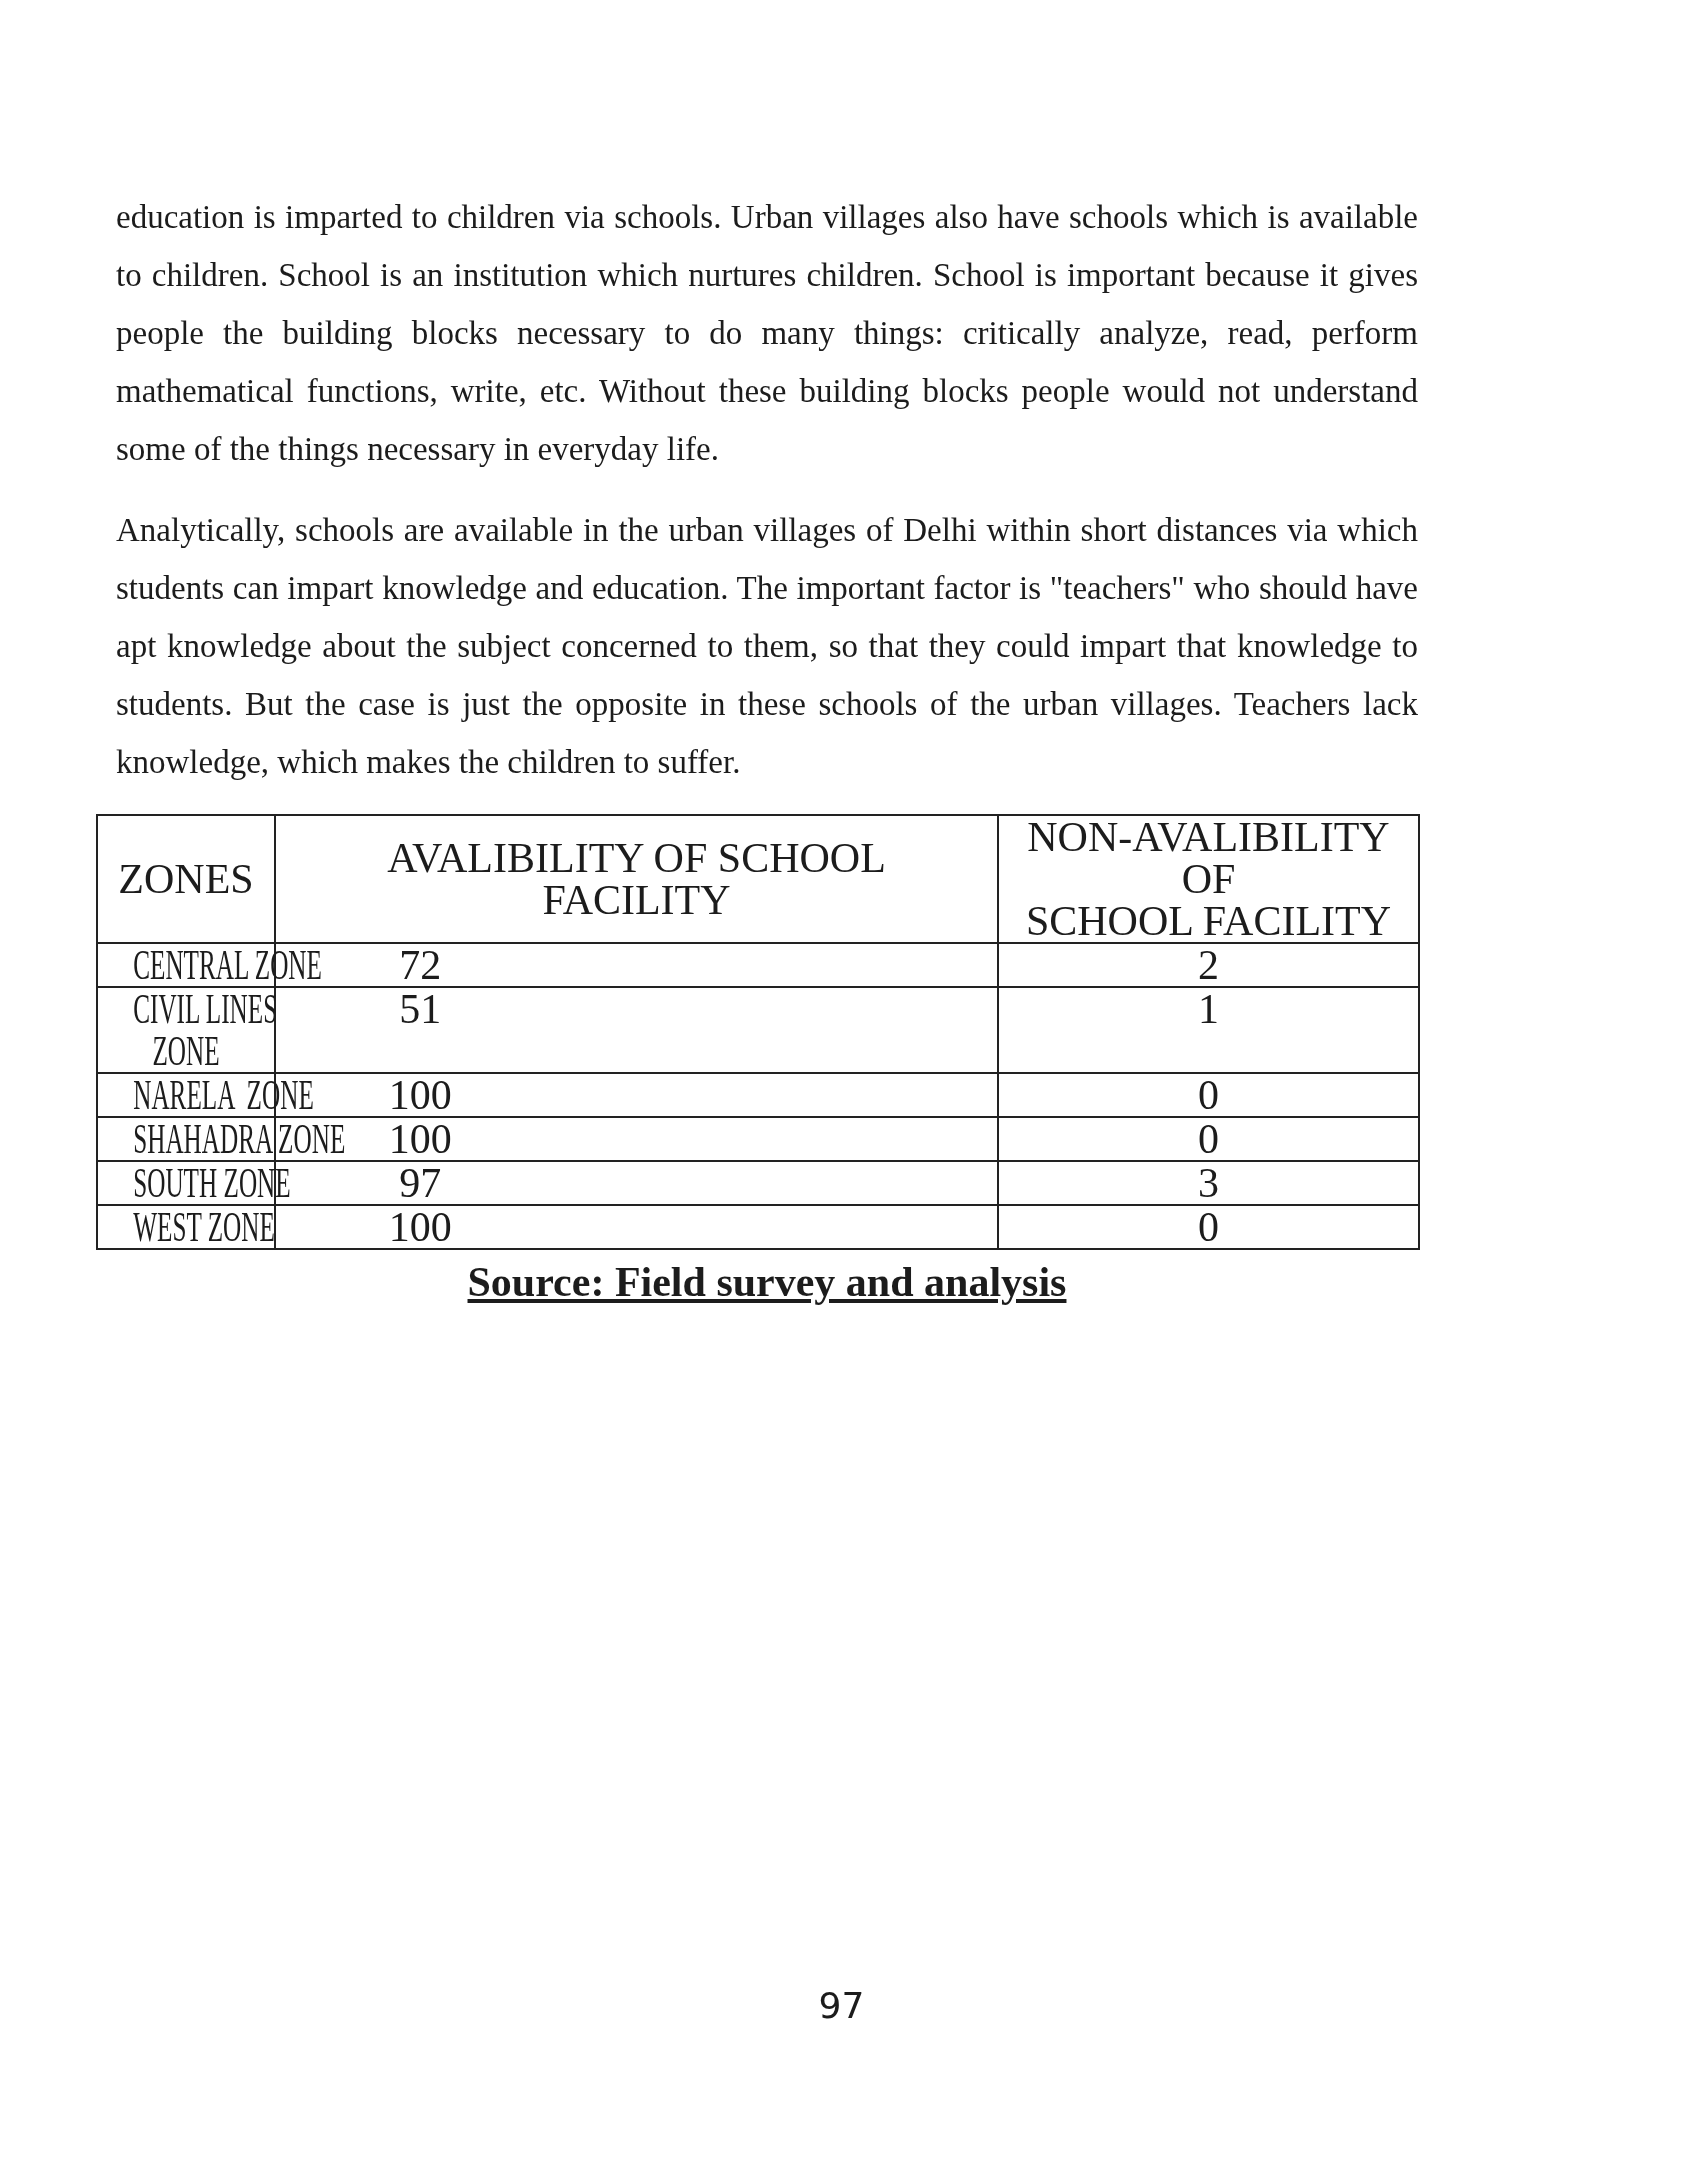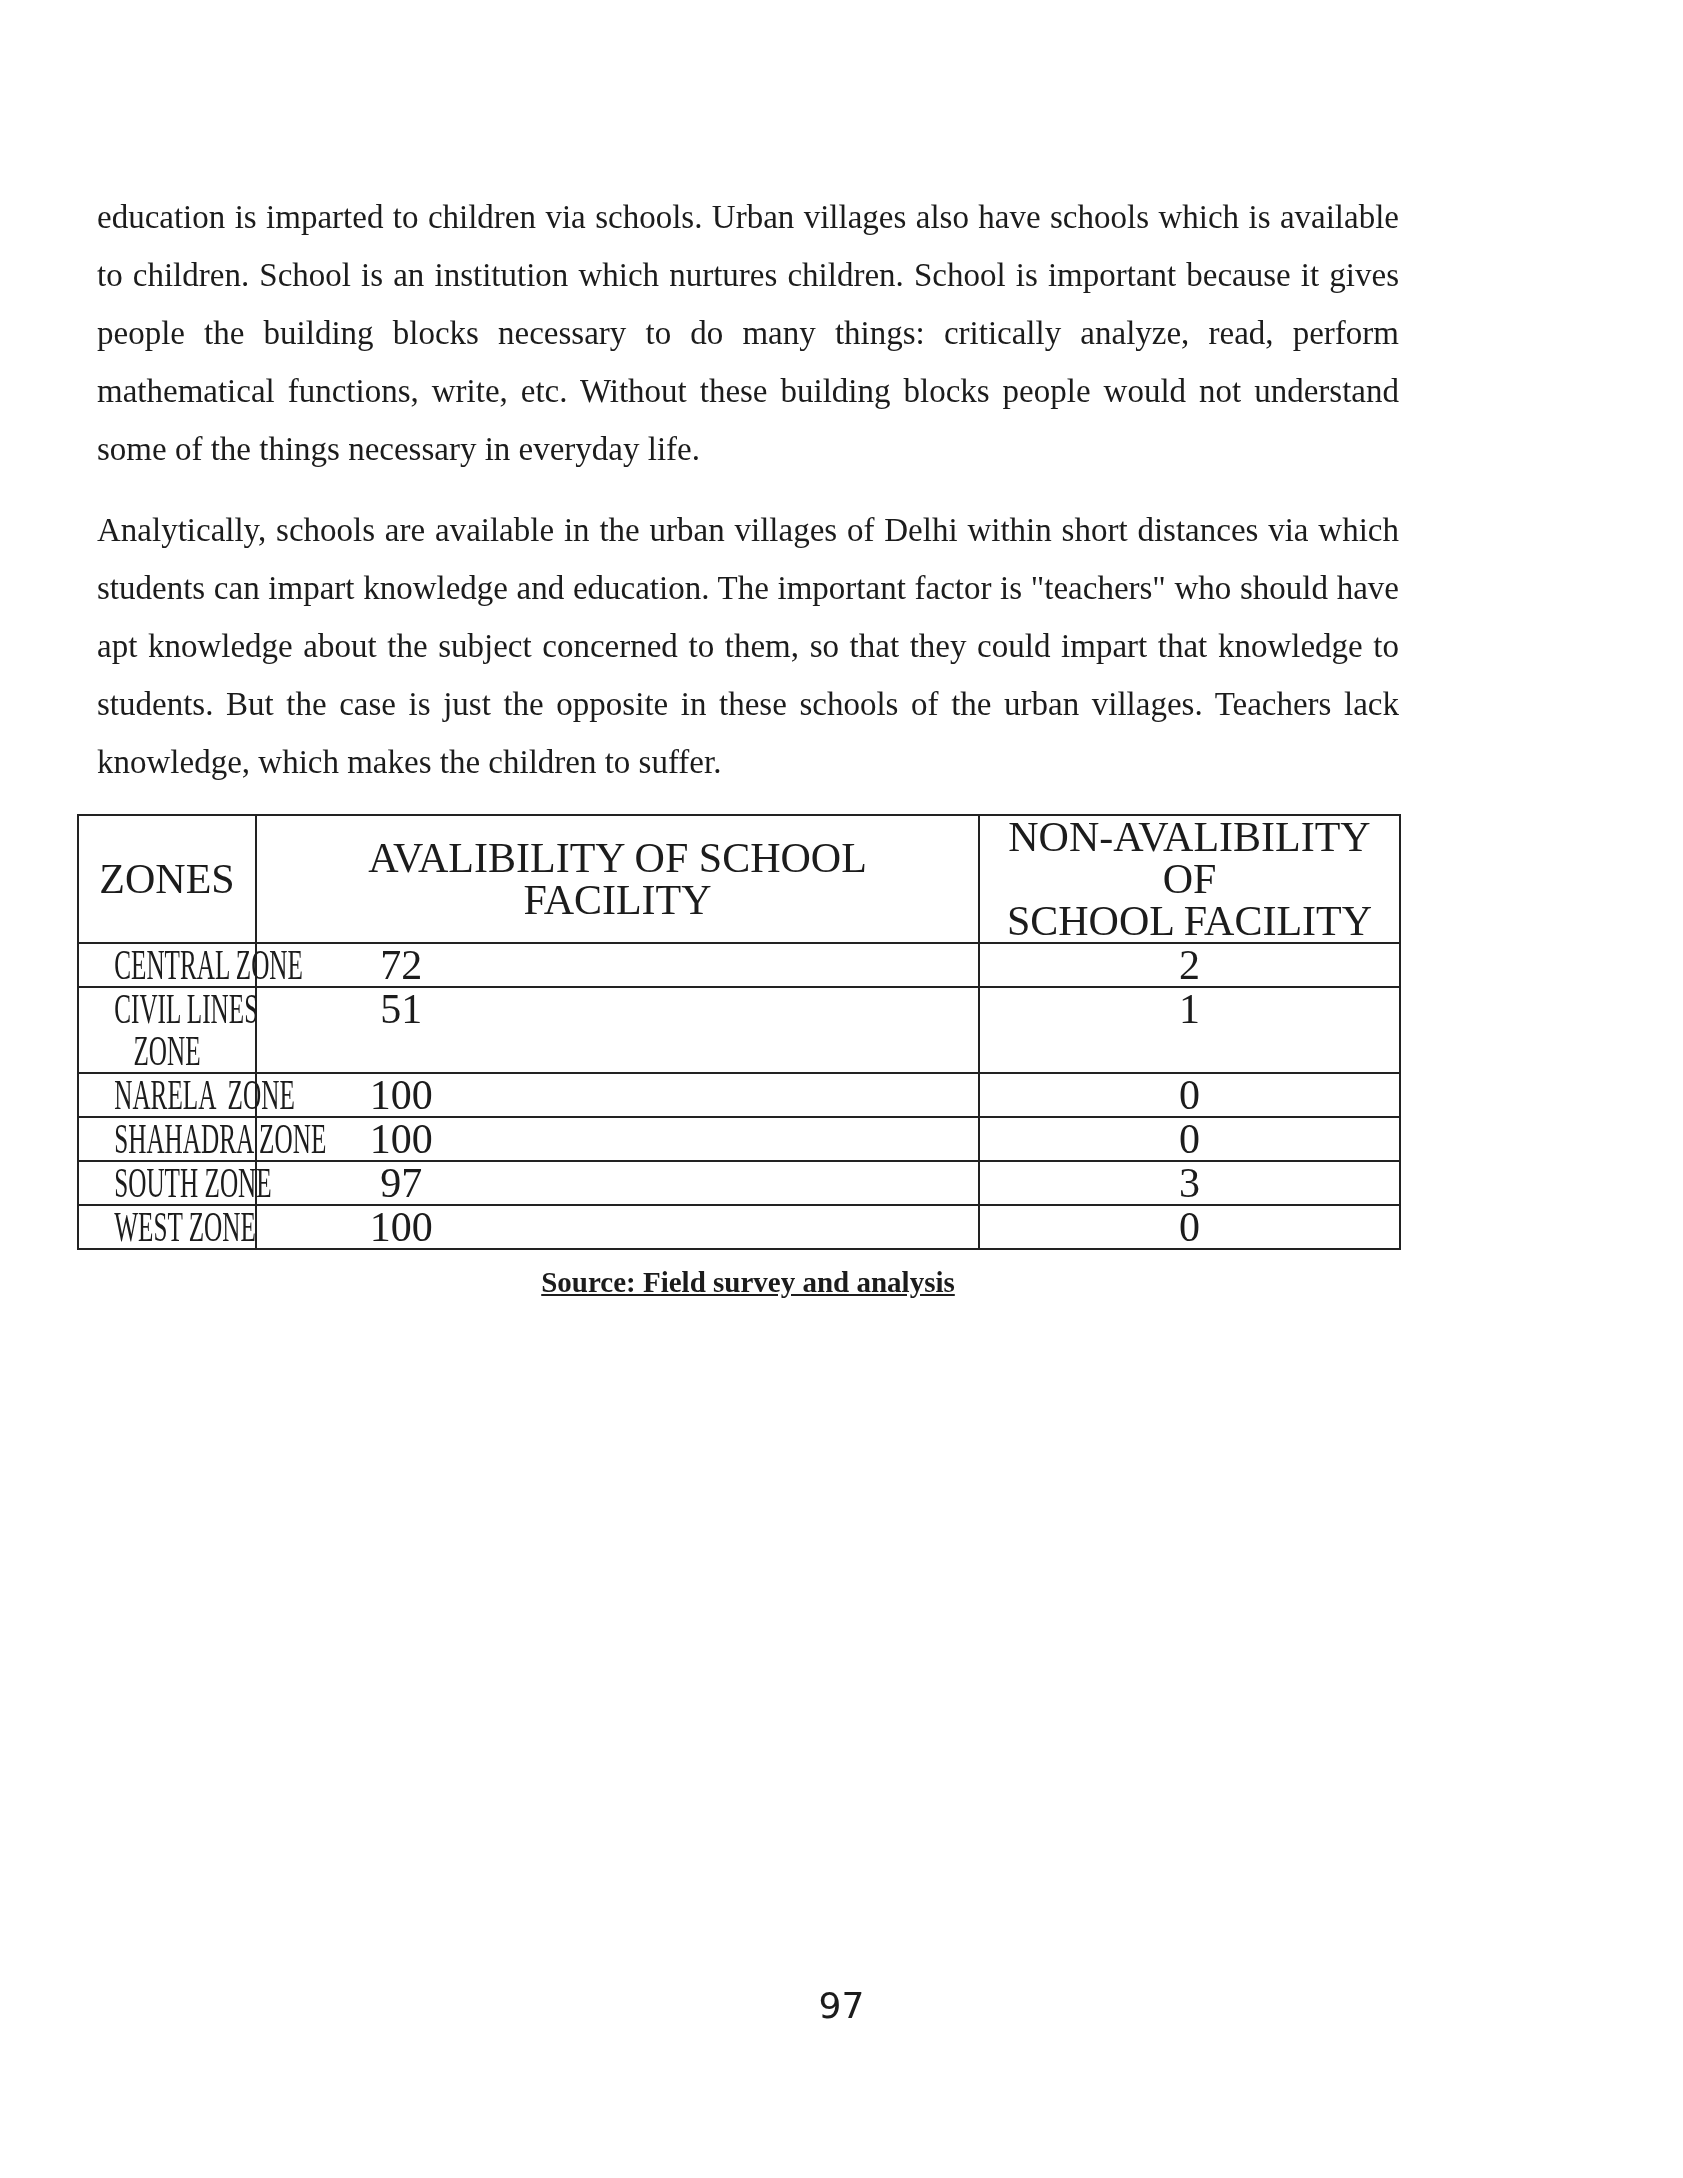--- a/index.html
+++ b/index.html
@@ -6,23 +6,22 @@
   body{
     width:1683px;height:2178px;
     background:#ffffff;
     color:#1c1c1c;
     font-family:"Liberation Serif", serif;
     position:relative;
     overflow:hidden;
   }
   .content{
     padding-top:188px;
-    padding-left:80px;
+    padding-left:116px;
     width:1302px;
-    margin-left:17px;
   }
   p.body-par{
     margin:0 0 23px 0;
     font-size:33px;
     line-height:58px;
     text-align:justify;
   }
   .table-title{
     margin-top:30px;
     font-size:33px;
@@ -59,21 +58,21 @@
     white-space:pre;
     transform:scaleX(0.60);
     transform-origin:center;
   }
   .avail-val{
     display:block;width:40%;
     text-align:center;
   }
   .source-line{
     margin-top:8px;
-    font-size:29px;
+    font-size:42px;
     line-height:48px;
     font-weight:bold;
     text-align:center;
     text-decoration:underline;
   }
   .page-number{
     position:absolute;
     left:0;right:0;
     top:1985px;
     text-align:center;

